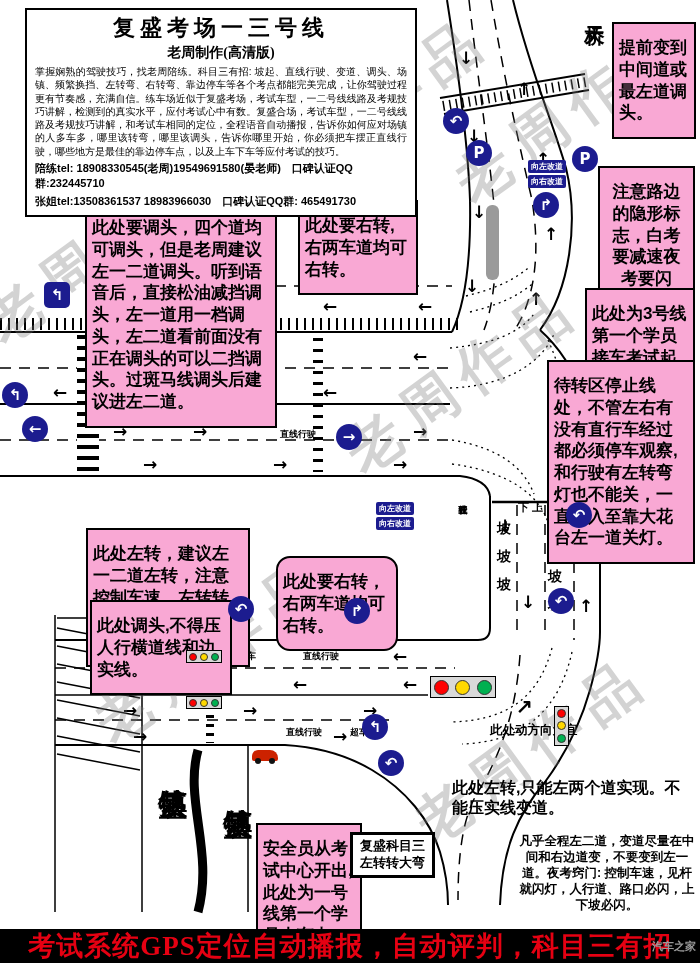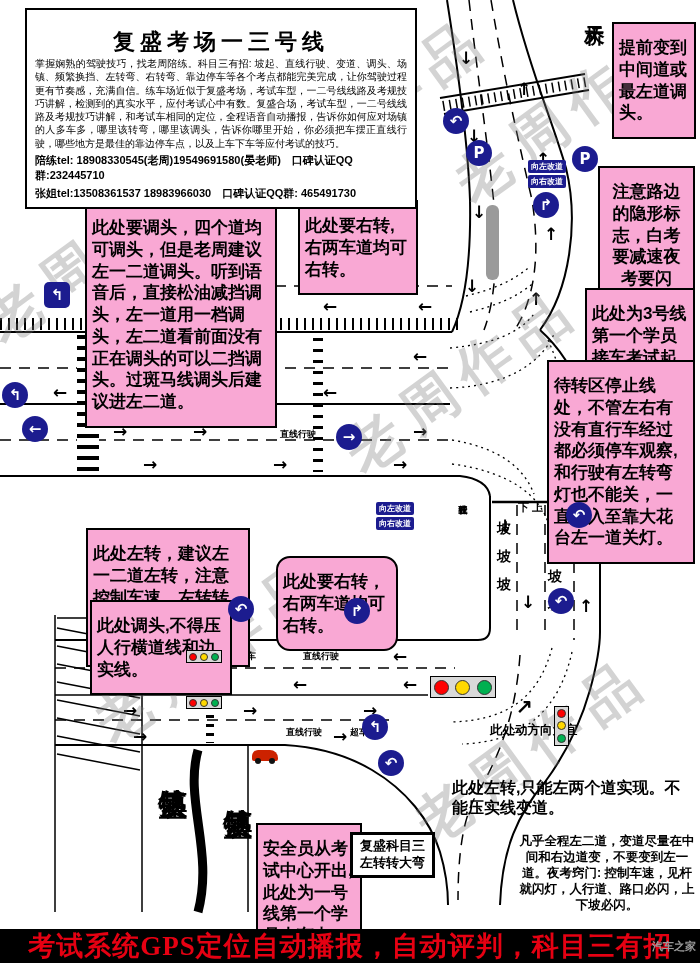--- a/index.html
+++ b/index.html
@@ -10,21 +10,21 @@
   .rd { stroke:#000; stroke-width:2; fill:none; }
   .rd1 { stroke:#000; stroke-width:1.5; fill:none; }
   .dash { stroke:#000; stroke-width:1.5; fill:none; stroke-dasharray:11 8; }
   .dot2 { stroke:#000; stroke-width:1.3; fill:none; stroke-dasharray:2 4; }
   .arr { font-family:"DejaVu Sans", sans-serif; font-size:17px; font-weight:bold; fill:#000; text-anchor:middle; }
   .arrS { font-size:14px; }
   .watermark { position:absolute; z-index:2; font-weight:bold; font-size:56px; letter-spacing:12px;
                color:rgba(120,120,120,0.33); transform:rotate(-36deg); transform-origin:left top;
                white-space:nowrap; font-family:"DejaVu Sans", sans-serif; pointer-events:none; }
   .header-box { position:absolute; left:25px; top:8px; width:392px; z-index:5; background:#fff;
-                border:2px solid #000; padding:17px 8px 6px; }
+                border:2px solid #000; padding:3px 8px 6px; }
   .header-title { text-align:center; font-size:22px; font-weight:bold; letter-spacing:5px; font-family:"Liberation Serif", serif; }
   .header-sub { text-align:center; font-size:14px; font-weight:bold; margin:1px 0 3px; font-family:"Liberation Serif", serif; }
   .header-body { font-size:10px; line-height:1.33; text-align:justify; }
   .header-contact { font-size:11px; font-weight:bold; margin-top:3px; }
   .callout { position:absolute; z-index:4; background:#f9a8d4; border:2px solid #000; font-weight:bold;
              font-size:17px; line-height:1.28; padding:13px 5px; }
   .callout.noborder { border:none; background:transparent; padding:0; }
   .sign { position:absolute; z-index:4; display:flex; align-items:center; justify-content:center;
           background:#1c1c8f; color:#fff; font-weight:bold; font-family:"DejaVu Sans", sans-serif; }
   .sign.circle { width:26px; height:26px; border-radius:50%; font-size:15px; }
@@ -161,20 +161,21 @@
 
   <div class="watermark" style="left:-30px; top:300px;">老周作品</div>
   <div class="watermark" style="left:240px; top:160px;">老周作品</div>
   <div class="watermark" style="left:330px; top:430px;">老周作品</div>
   <div class="watermark" style="left:80px; top:700px;">老周作品</div>
   <div class="watermark" style="left:400px; top:800px;">老周作品</div>
   <div class="watermark" style="left:440px; top:160px;">老周作品</div>
 
   <div class="header-box">
     <div class="header-title">复盛考场一三号线</div>
+    <div class="header-sub">老周制作(高清版)</div>
     <div class="header-body">掌握娴熟的驾驶技巧，找老周陪练。科目三有招: 坡起、直线行驶、变道、调头、场镇、频繁换挡、左转弯、右转弯、靠边停车等各个考点都能完美完成，让你驾驶过程更有节奏感，充满自信。练车场近似于复盛考场，考试车型，一二号线线路及考规技巧讲解，检测到的真实水平，应付考试心中有数。复盛合场，考试车型，一二号线线路及考规技巧讲解，和考试车相同的定位，全程语音自动播报，告诉你如何应对场镇的人多车多，哪里该转弯，哪里该调头，告诉你哪里开始，你必须把车摆正直线行驶，哪些地方是最佳的靠边停车点，以及上车下车等应付考试的技巧。</div>
     <div class="header-contact">陪练tel: 18908330545(老周)19549691580(晏老师)　口碑认证QQ群:232445710</div>
     <div class="header-contact">张姐tel:13508361537 18983966030　口碑认证QQ群: 465491730</div>
   </div>
 
   <div class="callout" style="left:85px; top:202px; width:192px;">此处要调头，四个道均可调头，但是老周建议左一二道调头。听到语音后，直接松油减挡调头，左一道用一档调头，左二道看前面没有正在调头的可以二挡调头。过斑马线调头后建议进左二道。</div>
   <div class="callout" style="left:298px; top:200px; width:120px;">此处要右转,右两车道均可右转。</div>
   <div class="callout" style="left:612px; top:22px; width:84px;">提前变到中间道或最左道调头。</div>
   <div class="callout" style="left:598px; top:166px; width:97px;text-align:center;">注意路边的隐形标志，白考要减速夜考要闪灯。</div>
   <div class="callout" style="left:585px; top:288px; width:110px;">此处为3号线第一个学员接车考试起点。</div>

